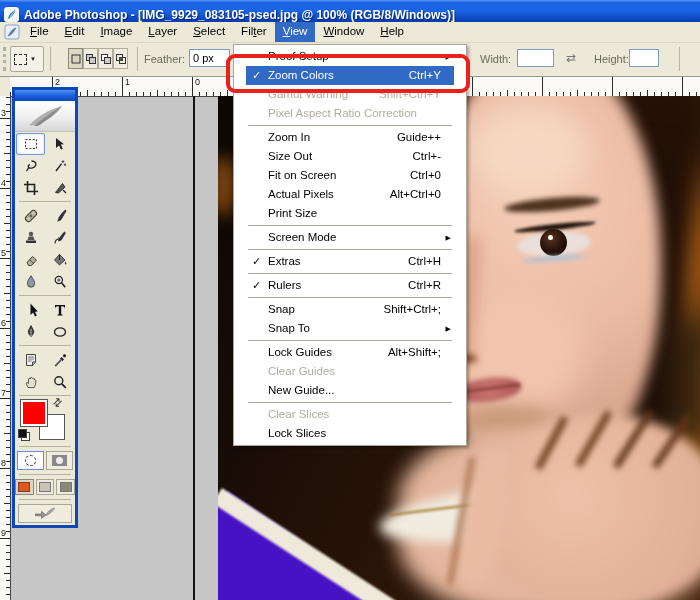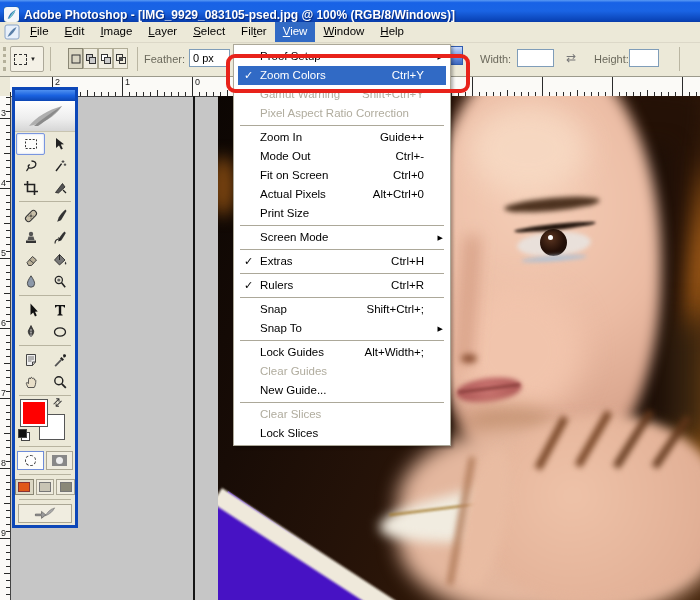--- a/index.html
+++ b/index.html
@@ -127,26 +127,26 @@
   .smbtn.pressed{background:#DCD8C4;border-color:#8A8774;}
   .irbtn{width:52px;height:17px;border:1px solid #AAA694;background:#F0EDE0;
     display:flex;align-items:center;justify-content:center;}
   .circ-o{width:9px;height:9px;border:1px dashed #444;border-radius:50%;background:#fff;}
   .circ-f{width:15px;height:11px;background:#888;display:flex;align-items:center;justify-content:center;}
   .circ-f i{display:block;width:7px;height:7px;border-radius:50%;background:#EEE;}
   .scr1{width:10px;height:8px;background:#E05818;border:1px solid #833;}
   .scr2{width:10px;height:8px;background:#C8C4B4;border:1px solid #777;}
   
   .vmenu{position:absolute;left:233px;top:44px;width:208px;background:#fff;
-    border:1px solid #ACA899;box-shadow:2px 2px 3px rgba(0,0,0,.3);padding:2px 4px;z-index:20;}
+    border:1px solid #ACA899;box-shadow:2px 2px 3px rgba(0,0,0,.3);padding:2px 12px;z-index:20;}
   .menu-item{height:19px;line-height:19px;position:relative;font-size:11.5px;color:#000;
     padding:0 6px 0 22px;display:flex;white-space:nowrap;}
   .menu-item .check{position:absolute;left:6px;top:0;font-size:11px;}
   .menu-item .lab{flex:0 0 auto;}
-  .menu-item .sc{margin-left:auto;margin-right:16px;}
+  .menu-item .sc{margin-left:auto;margin-right:7px;}
   .menu-item .arrow{position:absolute;right:3px;top:0;font-size:7px;line-height:19px;}
   .menu-item.hl{background:#316AC5;color:#fff;}
   .menu-item.dis{color:#B0AC9E;}
   .menu-sep{height:1px;background:#ACA899;margin:2px 2px;}
   
   .anno{position:absolute;left:226px;top:54px;width:236px;height:31px;border:4px solid #E8221A;
     border-radius:9px;z-index:30;pointer-events:none;}
   svg{display:block;}
 </style>
 </head>
@@ -680,21 +680,21 @@
         <span class="sc"></span>
       </div>
       <div class="menu-sep"></div>
       <div class="menu-item">
         <span class="check"></span>
         <span class="lab">Zoom In</span>
         <span class="sc">Guide++</span>
       </div>
       <div class="menu-item">
         <span class="check"></span>
-        <span class="lab">Mode Out</span>
+        <span class="lab">Size Out</span>
         <span class="sc">Ctrl+-</span>
       </div>
       <div class="menu-item">
         <span class="check"></span>
         <span class="lab">Fit on Screen</span>
         <span class="sc">Ctrl+0</span>
       </div>
       <div class="menu-item">
         <span class="check"></span>
         <span class="lab">Actual Pixels</span>
@@ -733,21 +733,21 @@
       <div class="menu-item">
         <span class="check"></span>
         <span class="lab">Snap To</span>
         <span class="sc"></span>
         <span class="arrow">▶</span>
       </div>
       <div class="menu-sep"></div>
       <div class="menu-item">
         <span class="check"></span>
         <span class="lab">Lock Guides</span>
-        <span class="sc">Alt+Width+;</span>
+        <span class="sc">Alt+Shift+;</span>
       </div>
       <div class="menu-item dis">
         <span class="check"></span>
         <span class="lab">Clear Guides</span>
         <span class="sc"></span>
       </div>
       <div class="menu-item">
         <span class="check"></span>
         <span class="lab">New Guide...</span>
         <span class="sc"></span>

